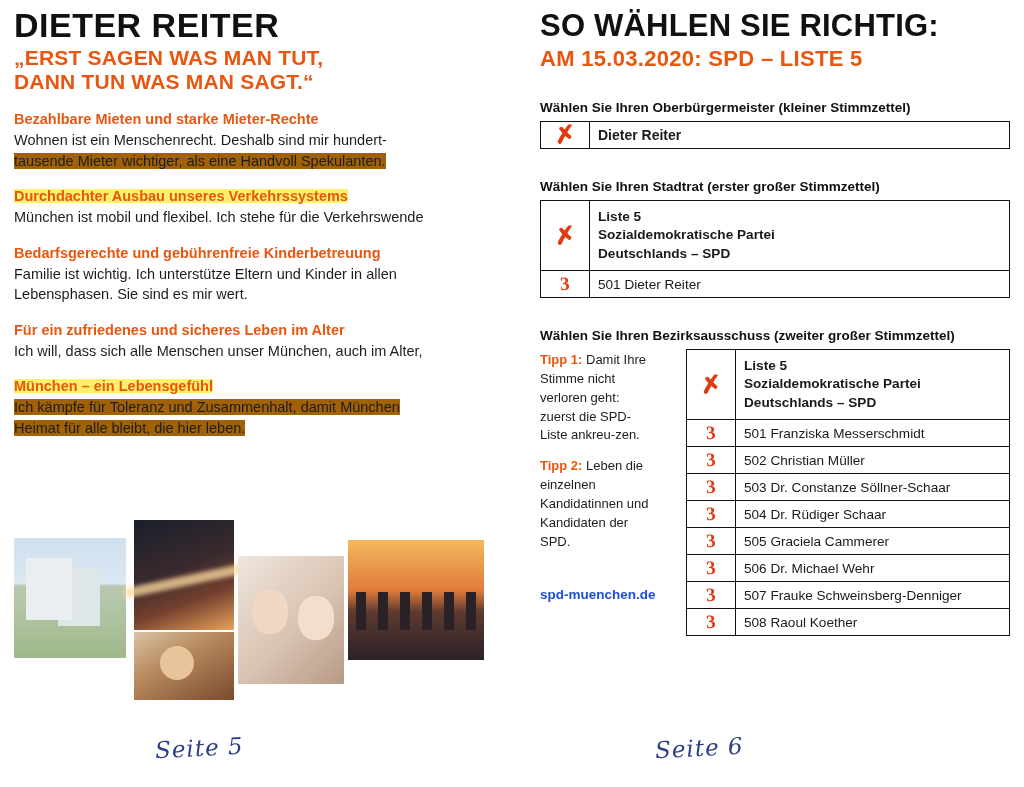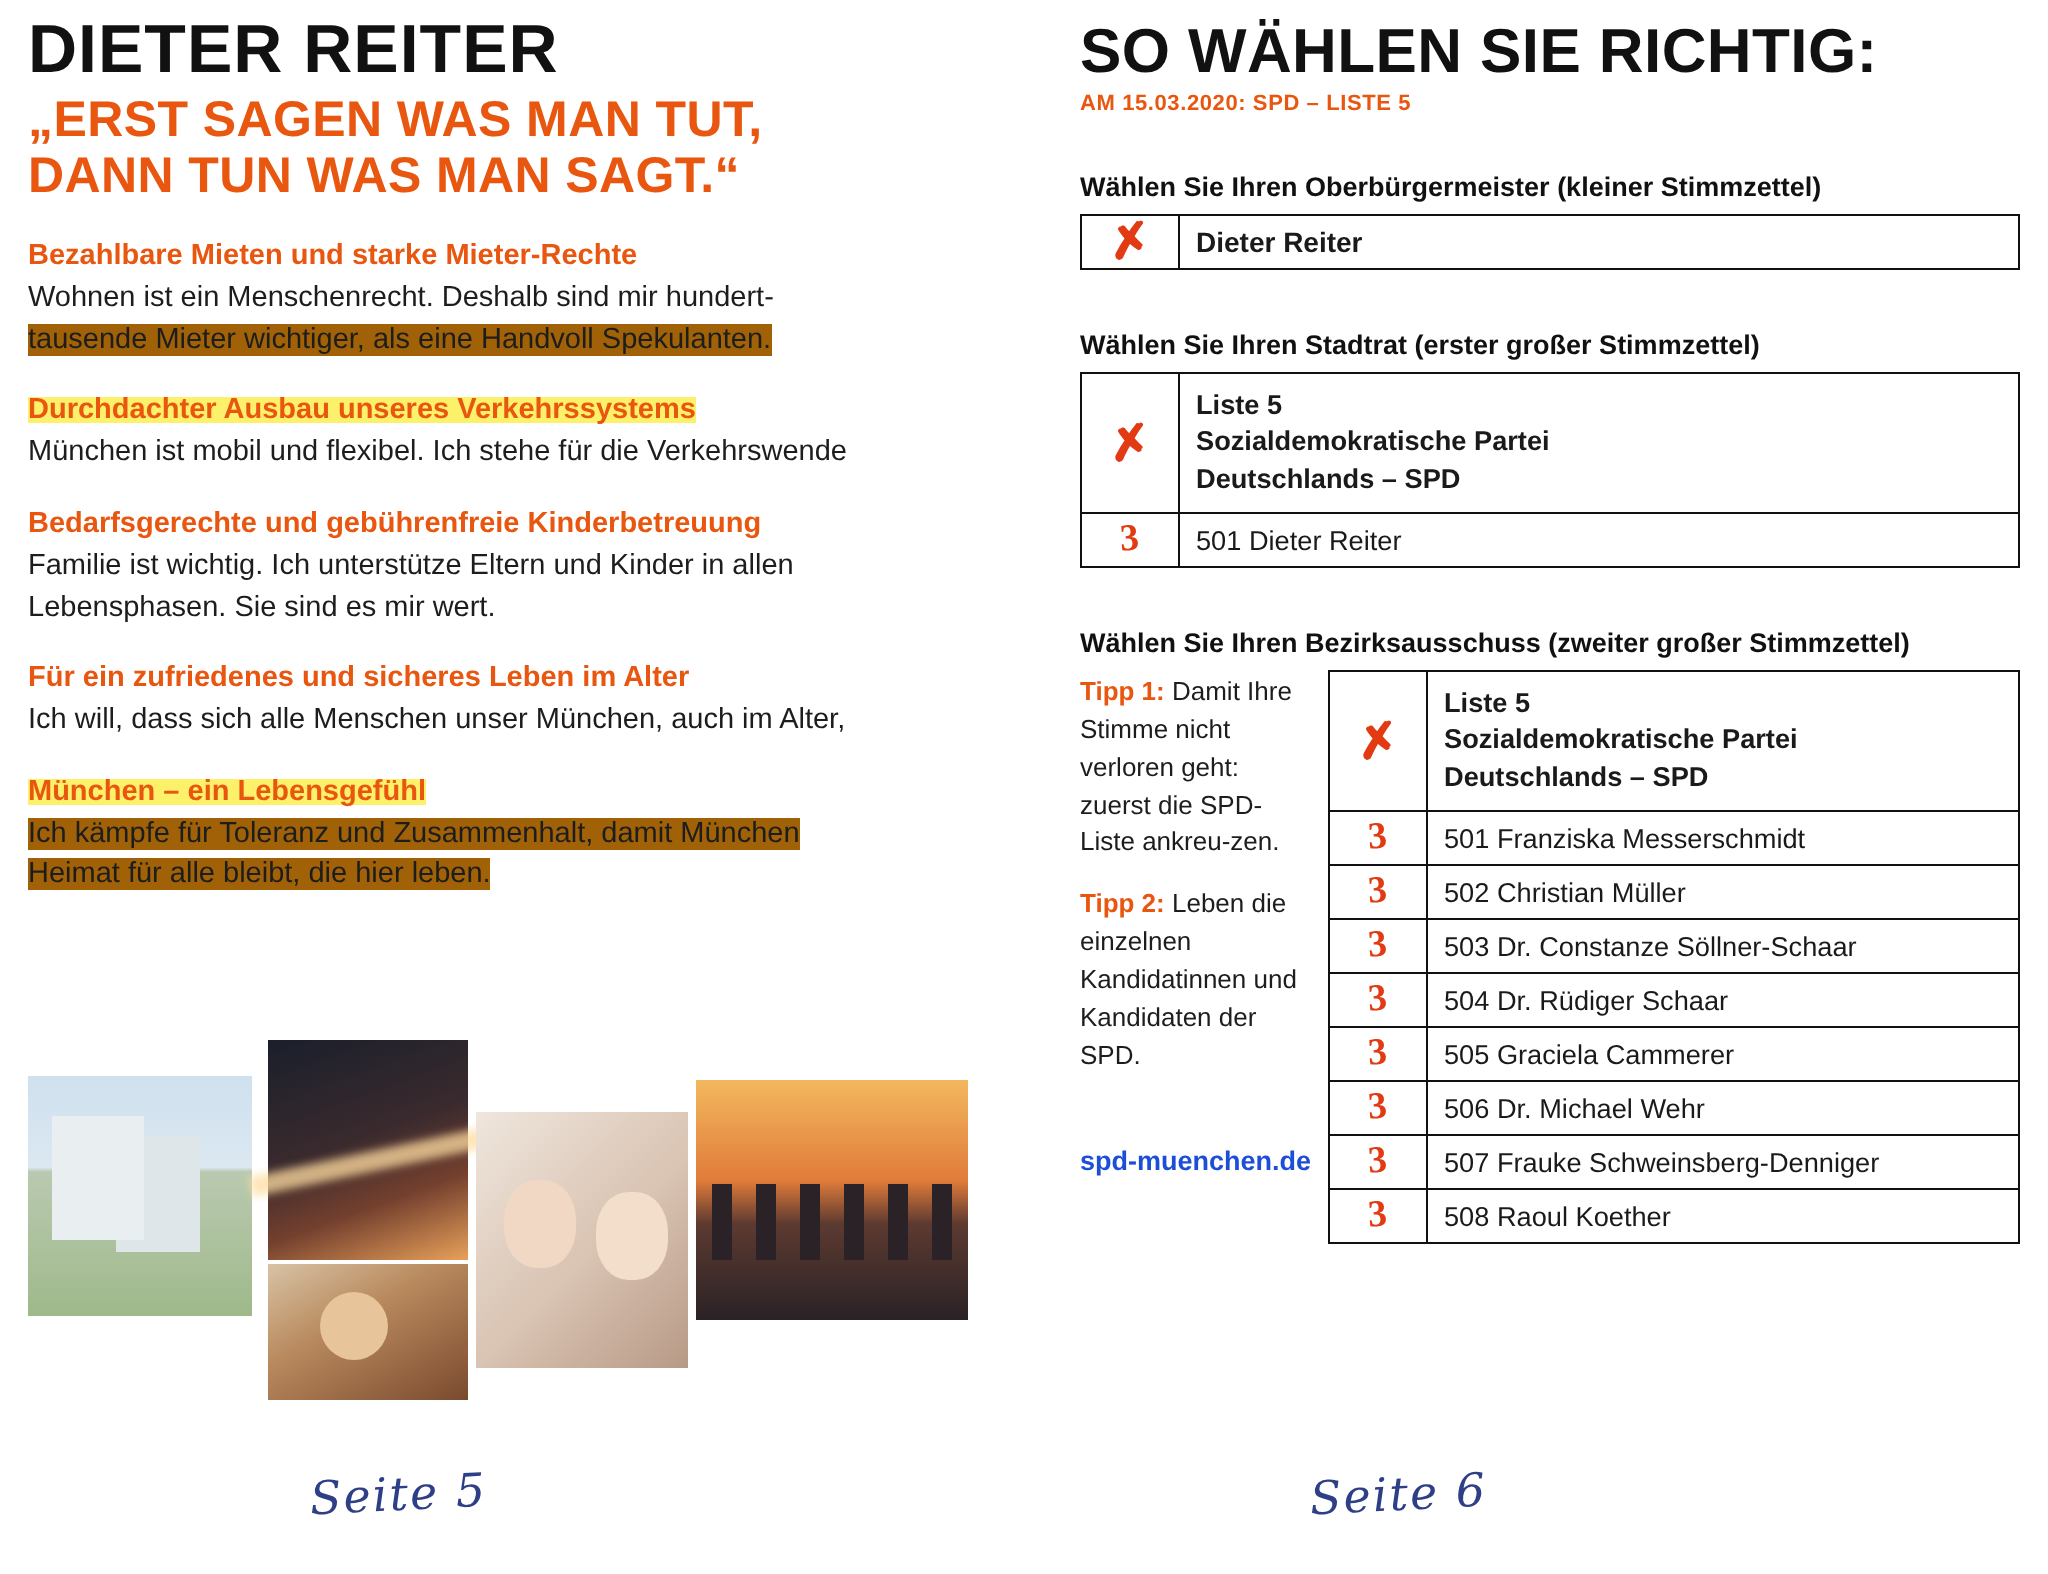--- a/index.html
+++ b/index.html
@@ -13,21 +13,21 @@
   }
   .page{position:absolute;inset:0;}
 
   
   .left{position:absolute;left:14px;top:0;width:490px;}
   .name-title{
     font-size:34px;font-weight:bold;letter-spacing:0.5px;
     color:#111;margin:8px 0 2px 0;line-height:1.05;
   }
   .slogan{
-    color:#e8560f;font-size:25px;font-weight:bold;line-height:1.15;
+    color:#e8560f;font-size:21px;font-weight:bold;line-height:1.15;
     letter-spacing:0.2px;margin-top:2px;
   }
   .slogan .l2{display:block;}
 
   .sec{margin-top:16px;}
   .sec-head{
     color:#e8560f;font-weight:bold;font-size:14.5px;margin-bottom:3px;
     display:inline-block;
   }
   .sec-head.hl{background:linear-gradient(transparent 8%, #fdf06a 8%, #fdf06a 92%, transparent 92%);}
@@ -51,34 +51,34 @@
       background:linear-gradient(135deg,#efe6dd 0%,#d9c3b2 55%,#b79a86 100%);}
   .ph4:after{content:"";position:absolute;left:14px;top:34px;width:36px;height:44px;border-radius:45%;background:#f0d8c4;box-shadow:46px 6px 0 0 #f3ddcb;}
   .ph5{left:334px;top:20px;width:136px;height:120px;
       background:linear-gradient(180deg,#f3b85e 0%,#e07b3a 42%,#5c3a30 60%,#2a2226 100%);}
   .ph5:after{content:"";position:absolute;left:8px;top:52px;width:120px;height:38px;
       background:repeating-linear-gradient(90deg,#2a2226 0 10px,transparent 10px 22px);}
 
   
   .right{position:absolute;left:540px;top:0;width:470px;}
   .r-title{font-size:31px;font-weight:bold;color:#111;letter-spacing:0.2px;margin:8px 0 2px 0;}
-  .r-sub{font-size:11px;font-weight:bold;color:#e8560f;letter-spacing:0.3px;margin-bottom:28px;}
+  .r-sub{font-size:22px;font-weight:bold;color:#e8560f;letter-spacing:0.3px;margin-bottom:28px;}
   .r-lead{font-size:13.5px;font-weight:bold;color:#111;margin:14px 0 6px 0;}
 
   .ballot{border:1.4px solid #111;}
   .ballot .row{display:flex;align-items:center;border-top:1.2px solid #111;min-height:26px;}
   .ballot .row:first-child{border-top:none;}
   .cellx{width:48px;min-width:48px;display:flex;align-items:center;justify-content:center;align-self:stretch;border-right:1.2px solid #111;position:relative;}
   .xmark{color:#e23b13;font-size:22px;font-weight:bold;font-family:"Liberation Serif",serif;transform:rotate(-12deg) scaleX(1.25);line-height:1;}
   .num3{color:#e23b13;font-size:19px;font-family:"Liberation Serif",serif;font-weight:bold;transform:rotate(-4deg);}
   .celltxt{padding:4px 8px;font-size:14px;font-weight:bold;}
   .celltxt.reg{font-weight:normal;font-size:13.6px;}
   .list-head{padding:7px 8px;font-size:13.6px;font-weight:bold;line-height:1.35;}
 
-  .tipwrap{display:flex;gap:6px;align-items:flex-start;}
+  .tipwrap{display:flex;gap:28px;align-items:flex-start;}
   .tips{width:118px;font-size:13px;line-height:1.45;color:#1d1d1d;padding-top:2px;}
   .tip-lbl{color:#e8560f;font-weight:bold;}
   .site{font-weight:bold;font-size:13.5px;color:#1d4ed8;margin-top:34px;}
   .ballot.big{flex:1;}
 
   
   .hand{
     position:absolute;bottom:26px;
     font-family:"DejaVu Serif",serif;font-style:italic;
     font-size:23px;color:#2d3f86;letter-spacing:1px;

